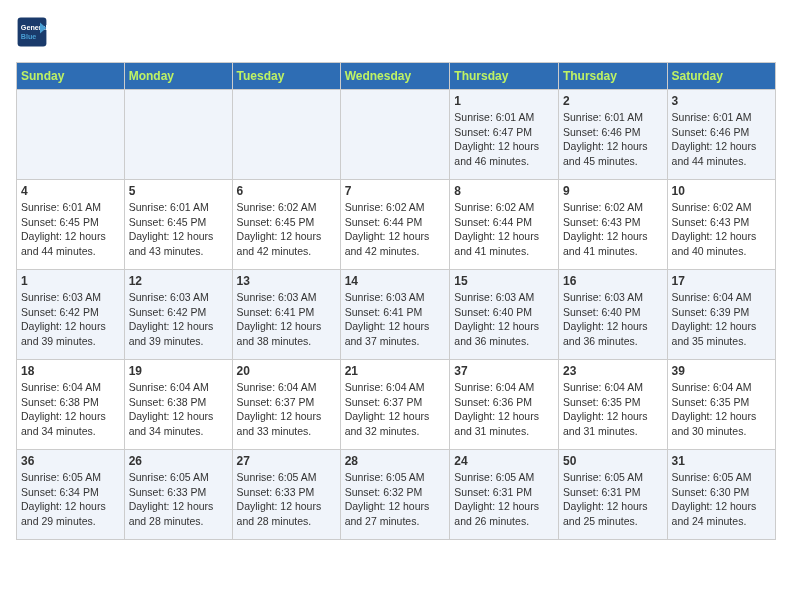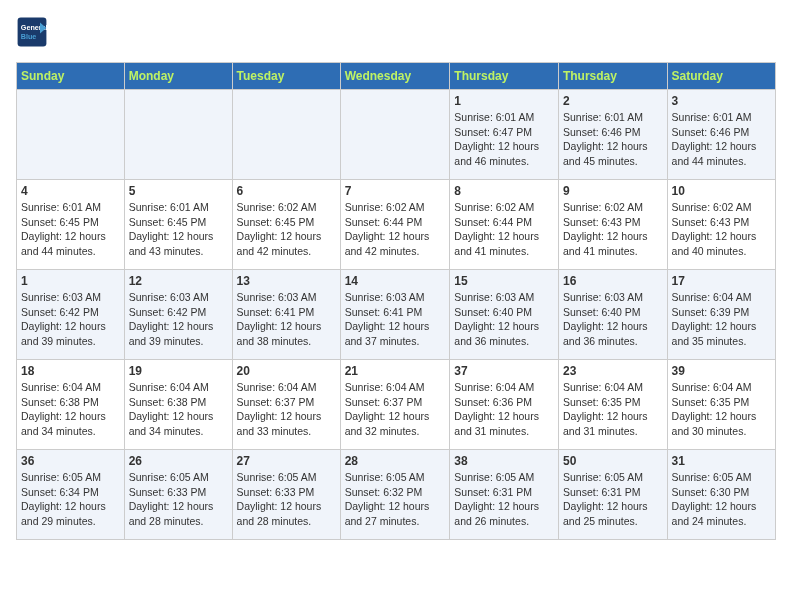--- a/index.html
+++ b/index.html
@@ -325,21 +325,21 @@
 and 28 minutes.</div>
         </td>
         <td>
           <span class="day-num">28</span>
           <div class="day-info" style="white-space: pre-line;">Sunrise: 6:05 AM
 Sunset: 6:32 PM
 Daylight: 12 hours
 and 27 minutes.</div>
         </td>
         <td>
-          <span class="day-num">38</span>
+          <span class="day-num">24</span>
           <div class="day-info" style="white-space: pre-line;">Sunrise: 6:05 AM
 Sunset: 6:31 PM
 Daylight: 12 hours
 and 26 minutes.</div>
         </td>
         <td>
           <span class="day-num">50</span>
           <div class="day-info" style="white-space: pre-line;">Sunrise: 6:05 AM
 Sunset: 6:31 PM
 Daylight: 12 hours

